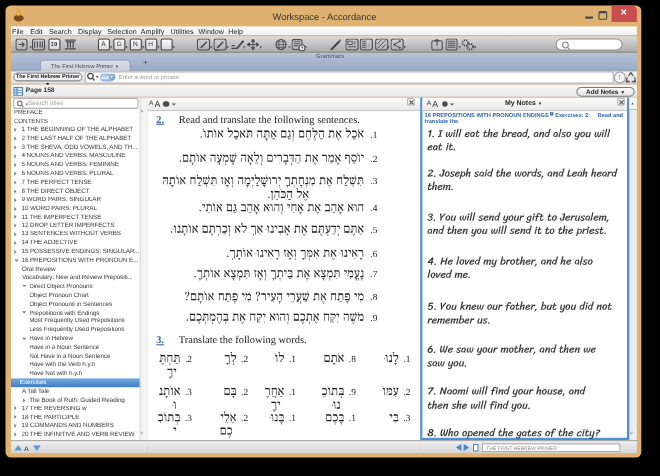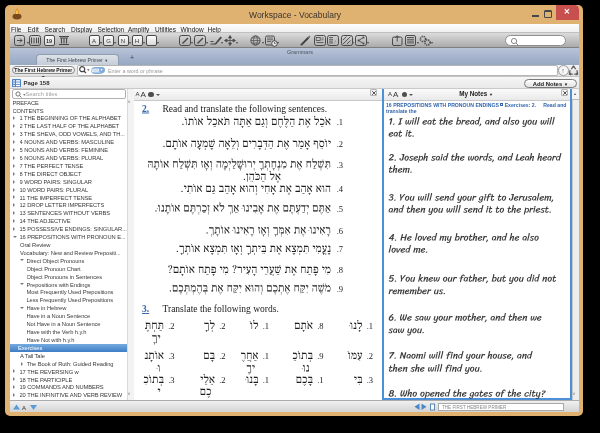--- a/index.html
+++ b/index.html
@@ -43,21 +43,21 @@
 #notespane{left:381.5px;top:88.5px;width:190px;height:311px;background:#fff;border:2px solid #4d90d8}
 #notesx{left:560.5px;top:89px;width:7px;height:7px;border:0.5px solid #b5b5b5;background:#f2f2f2;border-radius:1px}
 #nblue1{left:386px;top:101.5px;width:181px;font-size:5.15px;font-weight:bold;color:#2f66ae}
 #notescroll{left:571.5px;top:88.5px;width:7.5px;height:311px;background:#ededed;border-left:0.5px solid #c9c9c9}
 #nsup{left:571.5px;top:88.5px;width:7.5px;height:11px;background:#f5f5f5;border-bottom:0.5px solid #bbb}
 .foot{position:absolute;top:399.5px;height:12.5px;background:linear-gradient(#f0f0f0,#d4d4d4);border-top:0.5px solid #ababab}
 #navbox{left:438px;top:402.5px;width:126px;height:8.5px;background:#fff;border:0.5px solid #a9a9a9;font-size:4.6px;color:#888;line-height:8px}
 .xline{stroke:#555;stroke-width:1}
 </style></head><body>
 <div class="ab" id="win"></div>
-<div class="ab" id="title">Workspace - Vocabulary</div>
+<div class="ab" id="title">Workspace - Accordance</div>
 <svg class="ab" style="left:11px;top:7px" width="12" height="13">
     <ellipse cx="6" cy="9.5" rx="4.5" ry="3" fill="#7a4a1e"></ellipse>
     <path d="M6 1 C8 3.5 8.5 5 7.5 7 L4.5 7 C3.5 5 4 3.5 6 1Z" fill="#e89020"></path>
     <path d="M6 3 C7 4.5 7.2 5.5 6.6 7 L5.2 7 C4.7 5.5 5 4.5 6 3Z" fill="#f6c860"></path>
   </svg>
 <div class="ab" id="minb"></div>
 <div class="ab" id="maxb"></div>
 <div class="ab" id="closeb">✕</div>
 <div class="ab" id="menubar"></div>
 <span class="mi" style="left:11px">File</span>

